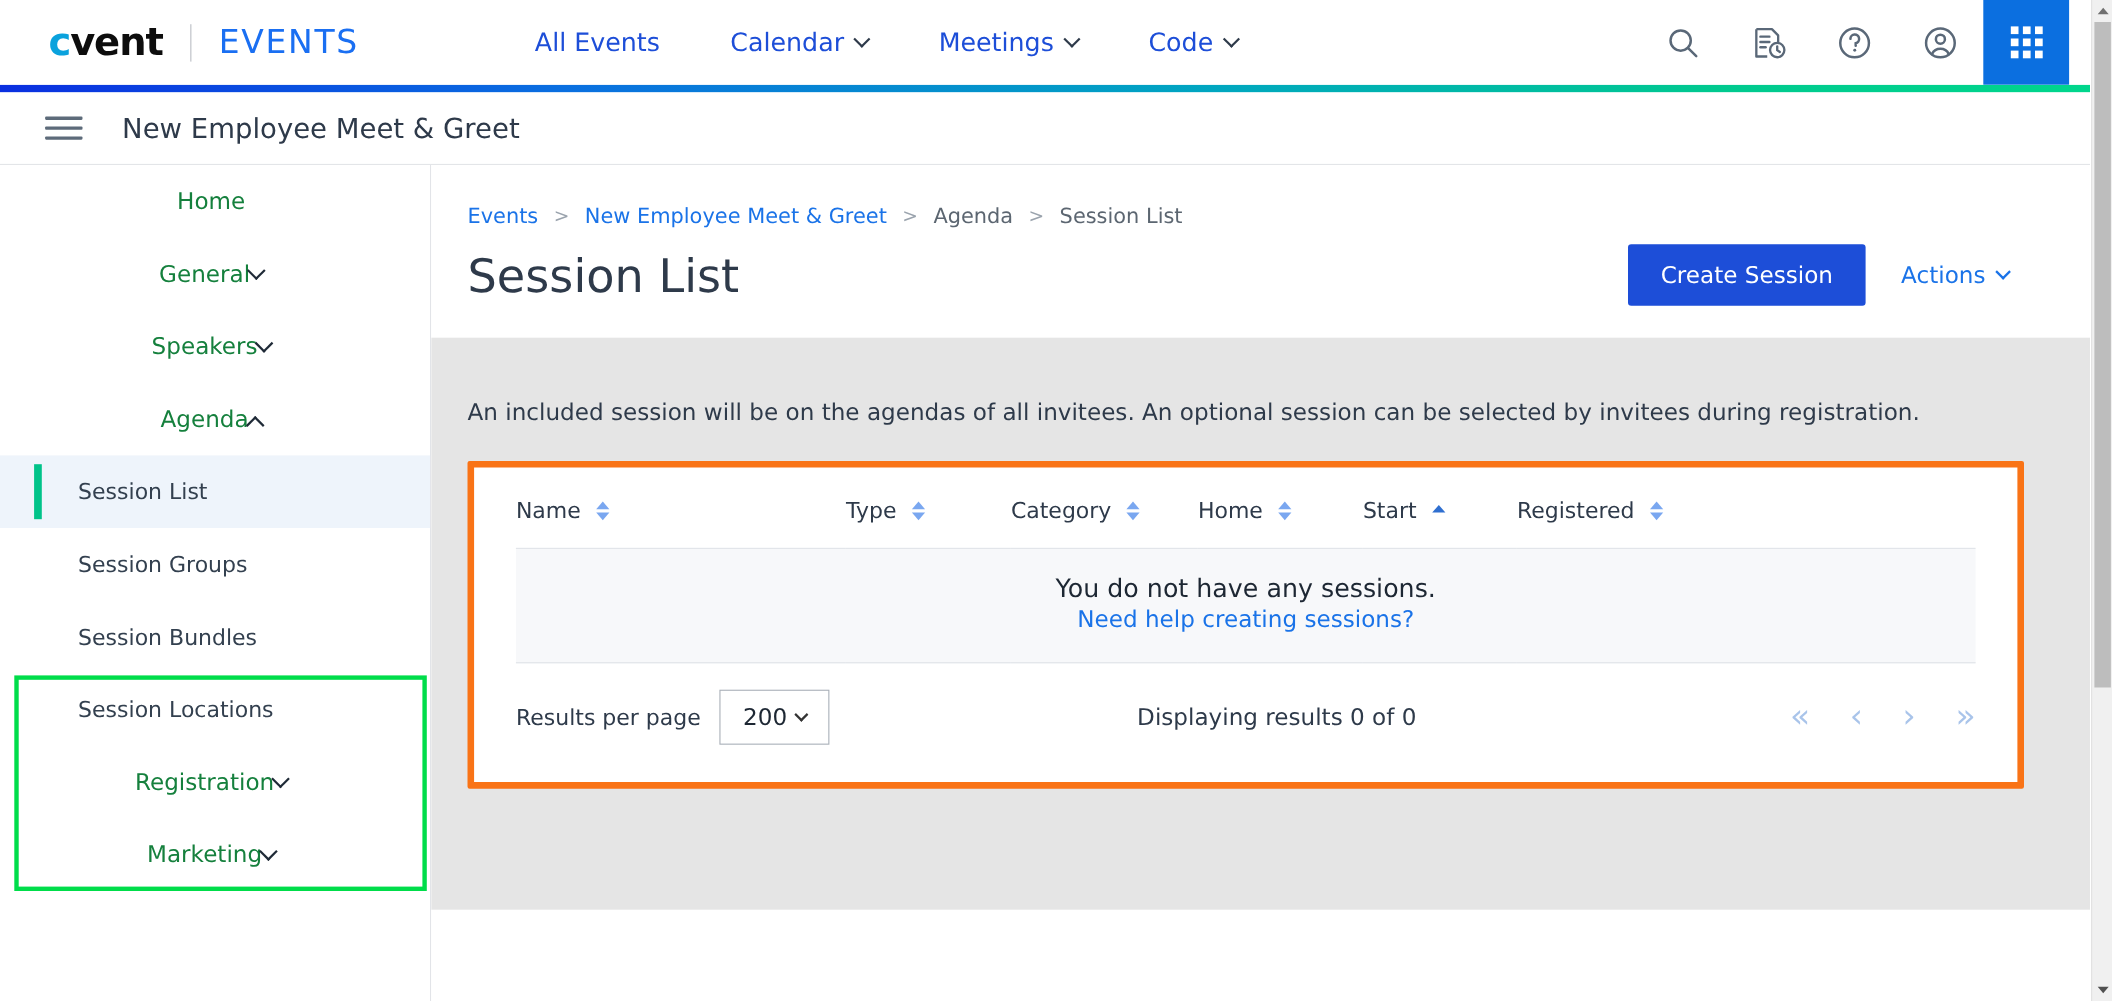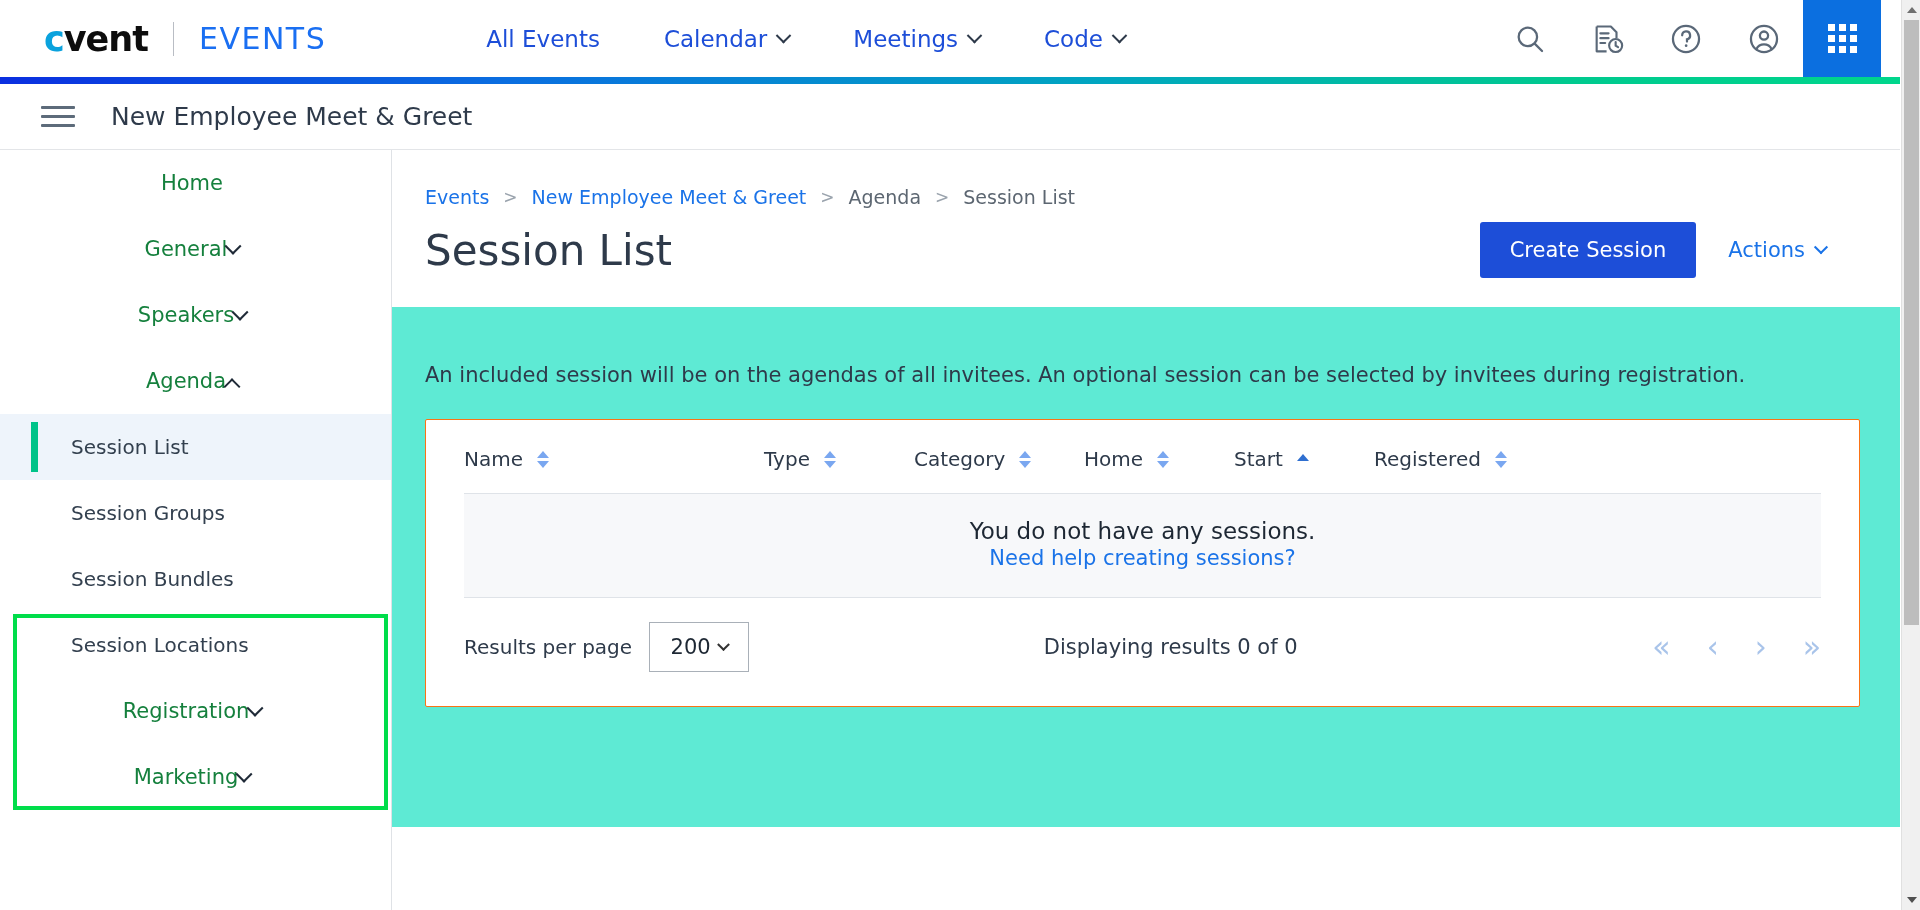--- a/index.html
+++ b/index.html
@@ -139,27 +139,27 @@
     display: flex; align-items: center; gap: 11px; cursor: pointer;
     padding: 10px 14px; font-family: inherit;
   }
   .chev-blue {
     display: inline-block; width: 10px; height: 10px;
     border-right: 2.2px solid #1a73e8; border-bottom: 2.2px solid #1a73e8;
     transform: rotate(45deg) translate(-2px,-2px);
   }
 
   .content-panel {
-    margin-top: 29px; background: #5eead4; min-height: 520px;
-    padding: 30px 40px 0 33px;
+    margin-top: 29px; background: #e5e5e5; min-height: 520px;
+    padding: 30px 60px 0 33px;
   }
   .panel-note { font-size: 21px; color: #2e3a4a; padding: 26px 0 32px 0; }
 
   .card {
-    background: #fff; border: 1px solid #f97316; border-radius: 2px;
+    background: #fff; border: 6px solid #f97316; border-radius: 2px;
     padding: 0 0 0 0;
   }
   .table-wrap { padding: 27px 38px 0 38px; }
   table { width: 100%; border-collapse: collapse; }
   thead th {
     text-align: left; font-size: 20px; font-weight: 400; color: #2e3a4a;
     padding: 0 0 22px 0; border-bottom: 1px solid #dfe3e8; white-space: nowrap;
   }
   .th-inner { display: flex; align-items: center; gap: 0; }
   .sort {

